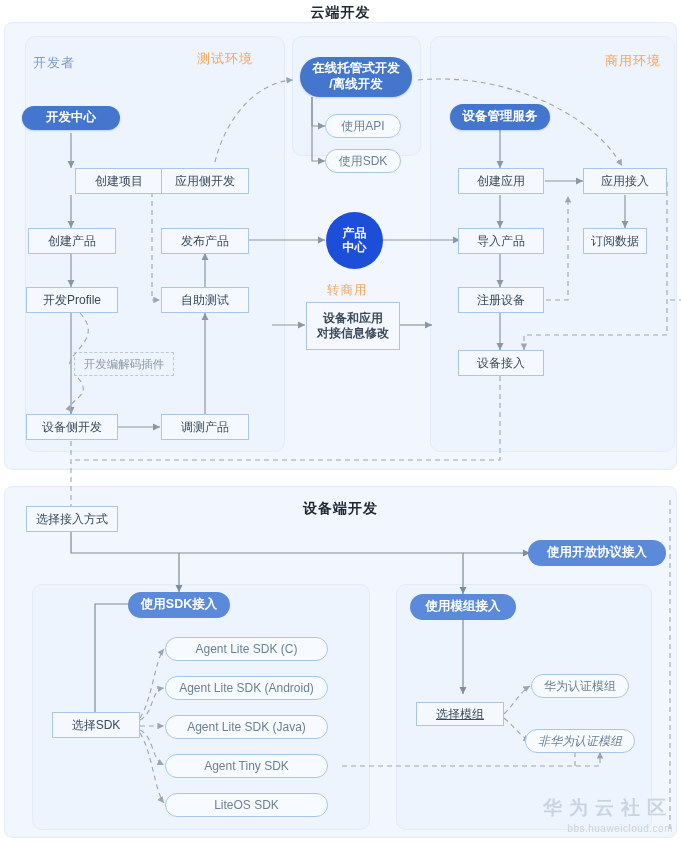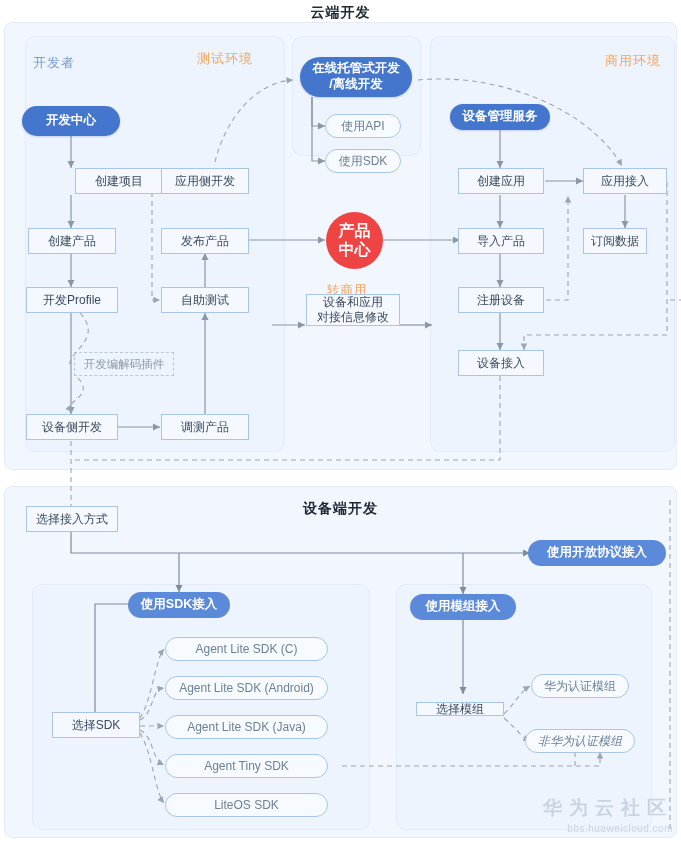--- a/index.html
+++ b/index.html
@@ -75,22 +75,22 @@
     background:#5b8ada;color:#ffffff;border-radius:16px;
     font-size:12.5px;font-weight:bold;
   }
   
   .ghost{
     background:transparent;border:1px dashed #b7c8dd;
     color:#8a99aa;font-size:11.5px;
   }
   
   .circle{
-    background:#ef4444;color:#fff;border-radius:50%;
-    font-size:16px;font-weight:bold;line-height:1.15;
+    background:#1d4ed8;color:#fff;border-radius:50%;
+    font-size:12px;font-weight:bold;line-height:1.15;
   }
 
   
   .wm{position:absolute;right:8px;bottom:8px;text-align:right;}
   .wm-main{font-size:19px;color:#c9d4e2;letter-spacing:7px;font-weight:bold;}
   .wm-sub{font-size:10px;color:#c9d4e2;letter-spacing:.5px;margin-top:2px;}
 
   svg.links{position:absolute;left:0;top:0;width:681px;height:842px;pointer-events:none;}
 </style>
 </head>
@@ -203,21 +203,21 @@
   </svg>
 
   <div class="sec-title t-cloud">云端开发</div>
   <div class="sec-title t-device">设备端开发</div>
 
   <div class="zone-label zl-dev">开发者</div>
   <div class="zone-label zl-test">测试环境</div>
   <div class="zone-label zl-comm">商用环境</div>
   <div class="zone-label zl-turn">转商用</div>
 
-  <div class="node pill-b" style="left:22px;top:106px;width:98px;height:30px;">开发中心</div>
+  <div class="node pill-b" style="left:22px;top:106px;width:98px;height:24px;">开发中心</div>
 
   <div class="node rect" style="left:28px;top:168px;width:88px;height:26px;margin-left:47px;">创建项目</div>
 
   <div class="node rect" style="left:28px;top:228px;width:88px;height:26px;">创建产品</div>
 
   <div class="node rect" style="left:26px;top:287px;width:92px;height:26px;">开发Profile</div>
 
   <div class="node ghost" style="left:74px;top:352px;width:100px;height:24px;">开发编解码插件</div>
 
   <div class="node rect" style="left:26px;top:414px;width:92px;height:26px;">设备侧开发</div>
@@ -233,21 +233,21 @@
   <div class="node pill-b" style="left:300px;top:57px;width:112px;height:40px;border-radius:20px;">在线托管式开发
 /离线开发</div>
 
   <div class="node pill-o" style="left:325px;top:114px;width:76px;height:24px;">使用API</div>
 
   <div class="node pill-o" style="left:325px;top:149px;width:76px;height:24px;">使用SDK</div>
 
   <div class="node circle" style="left:326px;top:212px;width:57px;height:57px;">产品
 中心</div>
 
-  <div class="node rect" style="left:306px;top:294px;width:94px;height:32px;">设备和应用
+  <div class="node rect" style="left:306px;top:302px;width:94px;height:48px;font-weight:bold;">设备和应用
 对接信息修改</div>
 
   <div class="node pill-b" style="left:450px;top:104px;width:100px;height:26px;">设备管理服务</div>
 
   <div class="node rect" style="left:458px;top:168px;width:86px;height:26px;">创建应用</div>
 
   <div class="node rect" style="left:583px;top:168px;width:84px;height:26px;">应用接入</div>
 
   <div class="node rect" style="left:458px;top:228px;width:86px;height:26px;">导入产品</div>
 
@@ -266,21 +266,21 @@
   <div class="node pill-b2" style="left:410px;top:594px;width:106px;height:26px;">使用模组接入</div>
 
   <div class="node rect" style="left:52px;top:712px;width:88px;height:26px;">选择SDK</div>
 
   <div class="node pill-o" style="left:165px;top:637px;width:163px;height:24px;">Agent Lite SDK (C)</div>
   <div class="node pill-o" style="left:165px;top:676px;width:163px;height:24px;">Agent Lite SDK (Android)</div>
   <div class="node pill-o" style="left:165px;top:715px;width:163px;height:24px;text-align:center;">Agent Lite SDK (Java)</div>
   <div class="node pill-o" style="left:165px;top:754px;width:163px;height:24px;">Agent Tiny SDK</div>
   <div class="node pill-o" style="left:165px;top:793px;width:163px;height:24px;">LiteOS SDK</div>
 
-  <div class="node rect" style="left:416px;top:702px;width:88px;height:14px;">选择模组</div>
+  <div class="node rect" style="left:416px;top:702px;width:88px;height:24px;text-decoration:underline;">选择模组</div>
 
   <div class="node pill-o" style="left:531px;top:674px;width:98px;height:24px;">华为认证模组</div>
   <div class="node pill-o" style="left:525px;top:729px;width:110px;height:24px;font-style:italic;">非华为认证模组</div>
 
   <div class="wm">
     <div class="wm-main">华为云社区</div>
     <div class="wm-sub">bbs.huaweicloud.com</div>
   </div>
 
 </div>

